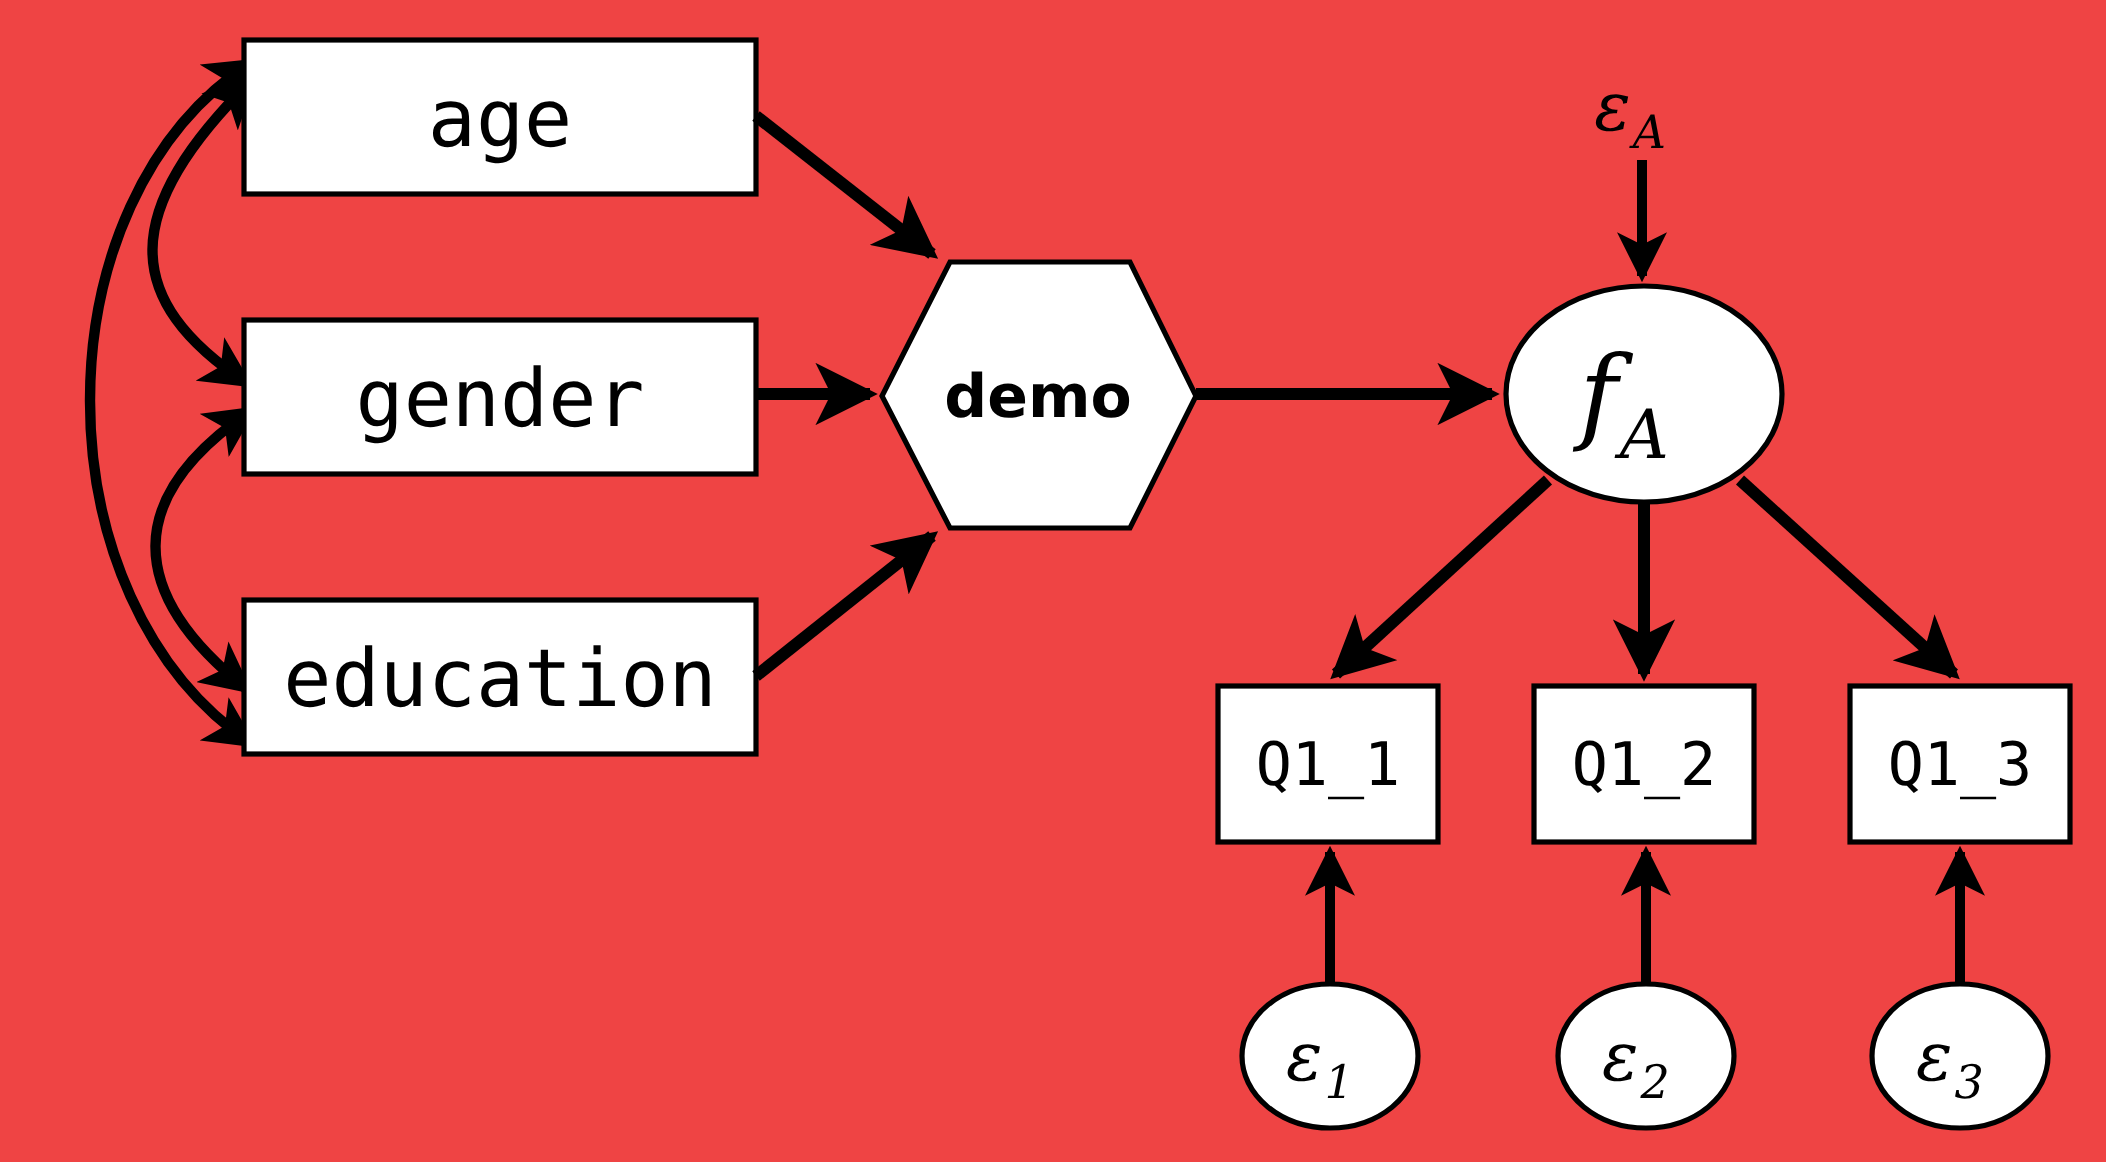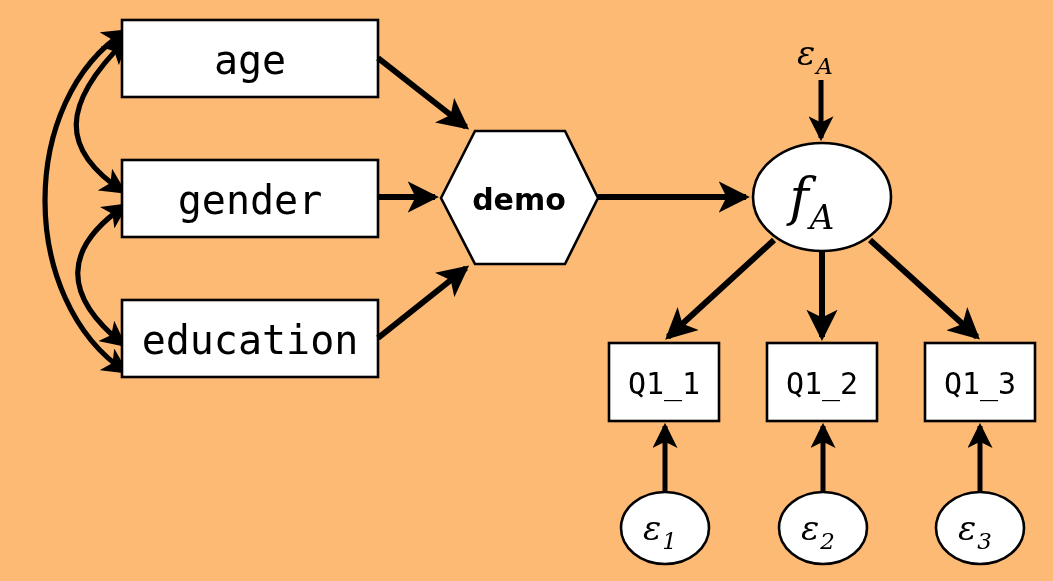--- a/index.html
+++ b/index.html
@@ -10,21 +10,21 @@
   body {
     width: 1053px;
     height: 581px;
     overflow: hidden;
     font-family: "DejaVu Sans", sans-serif;
   }
   #diagram-root {
     position: relative;
     width: 1053px;
     height: 581px;
-    background: #fdba74;
+    background: #ef4444;
   }
   svg.diagram {
     display: block;
     width: 1053px;
     height: 581px;
   }
   .node-shape {
     fill: #ffffff;
     stroke: #000000;
     stroke-width: 2.6;

